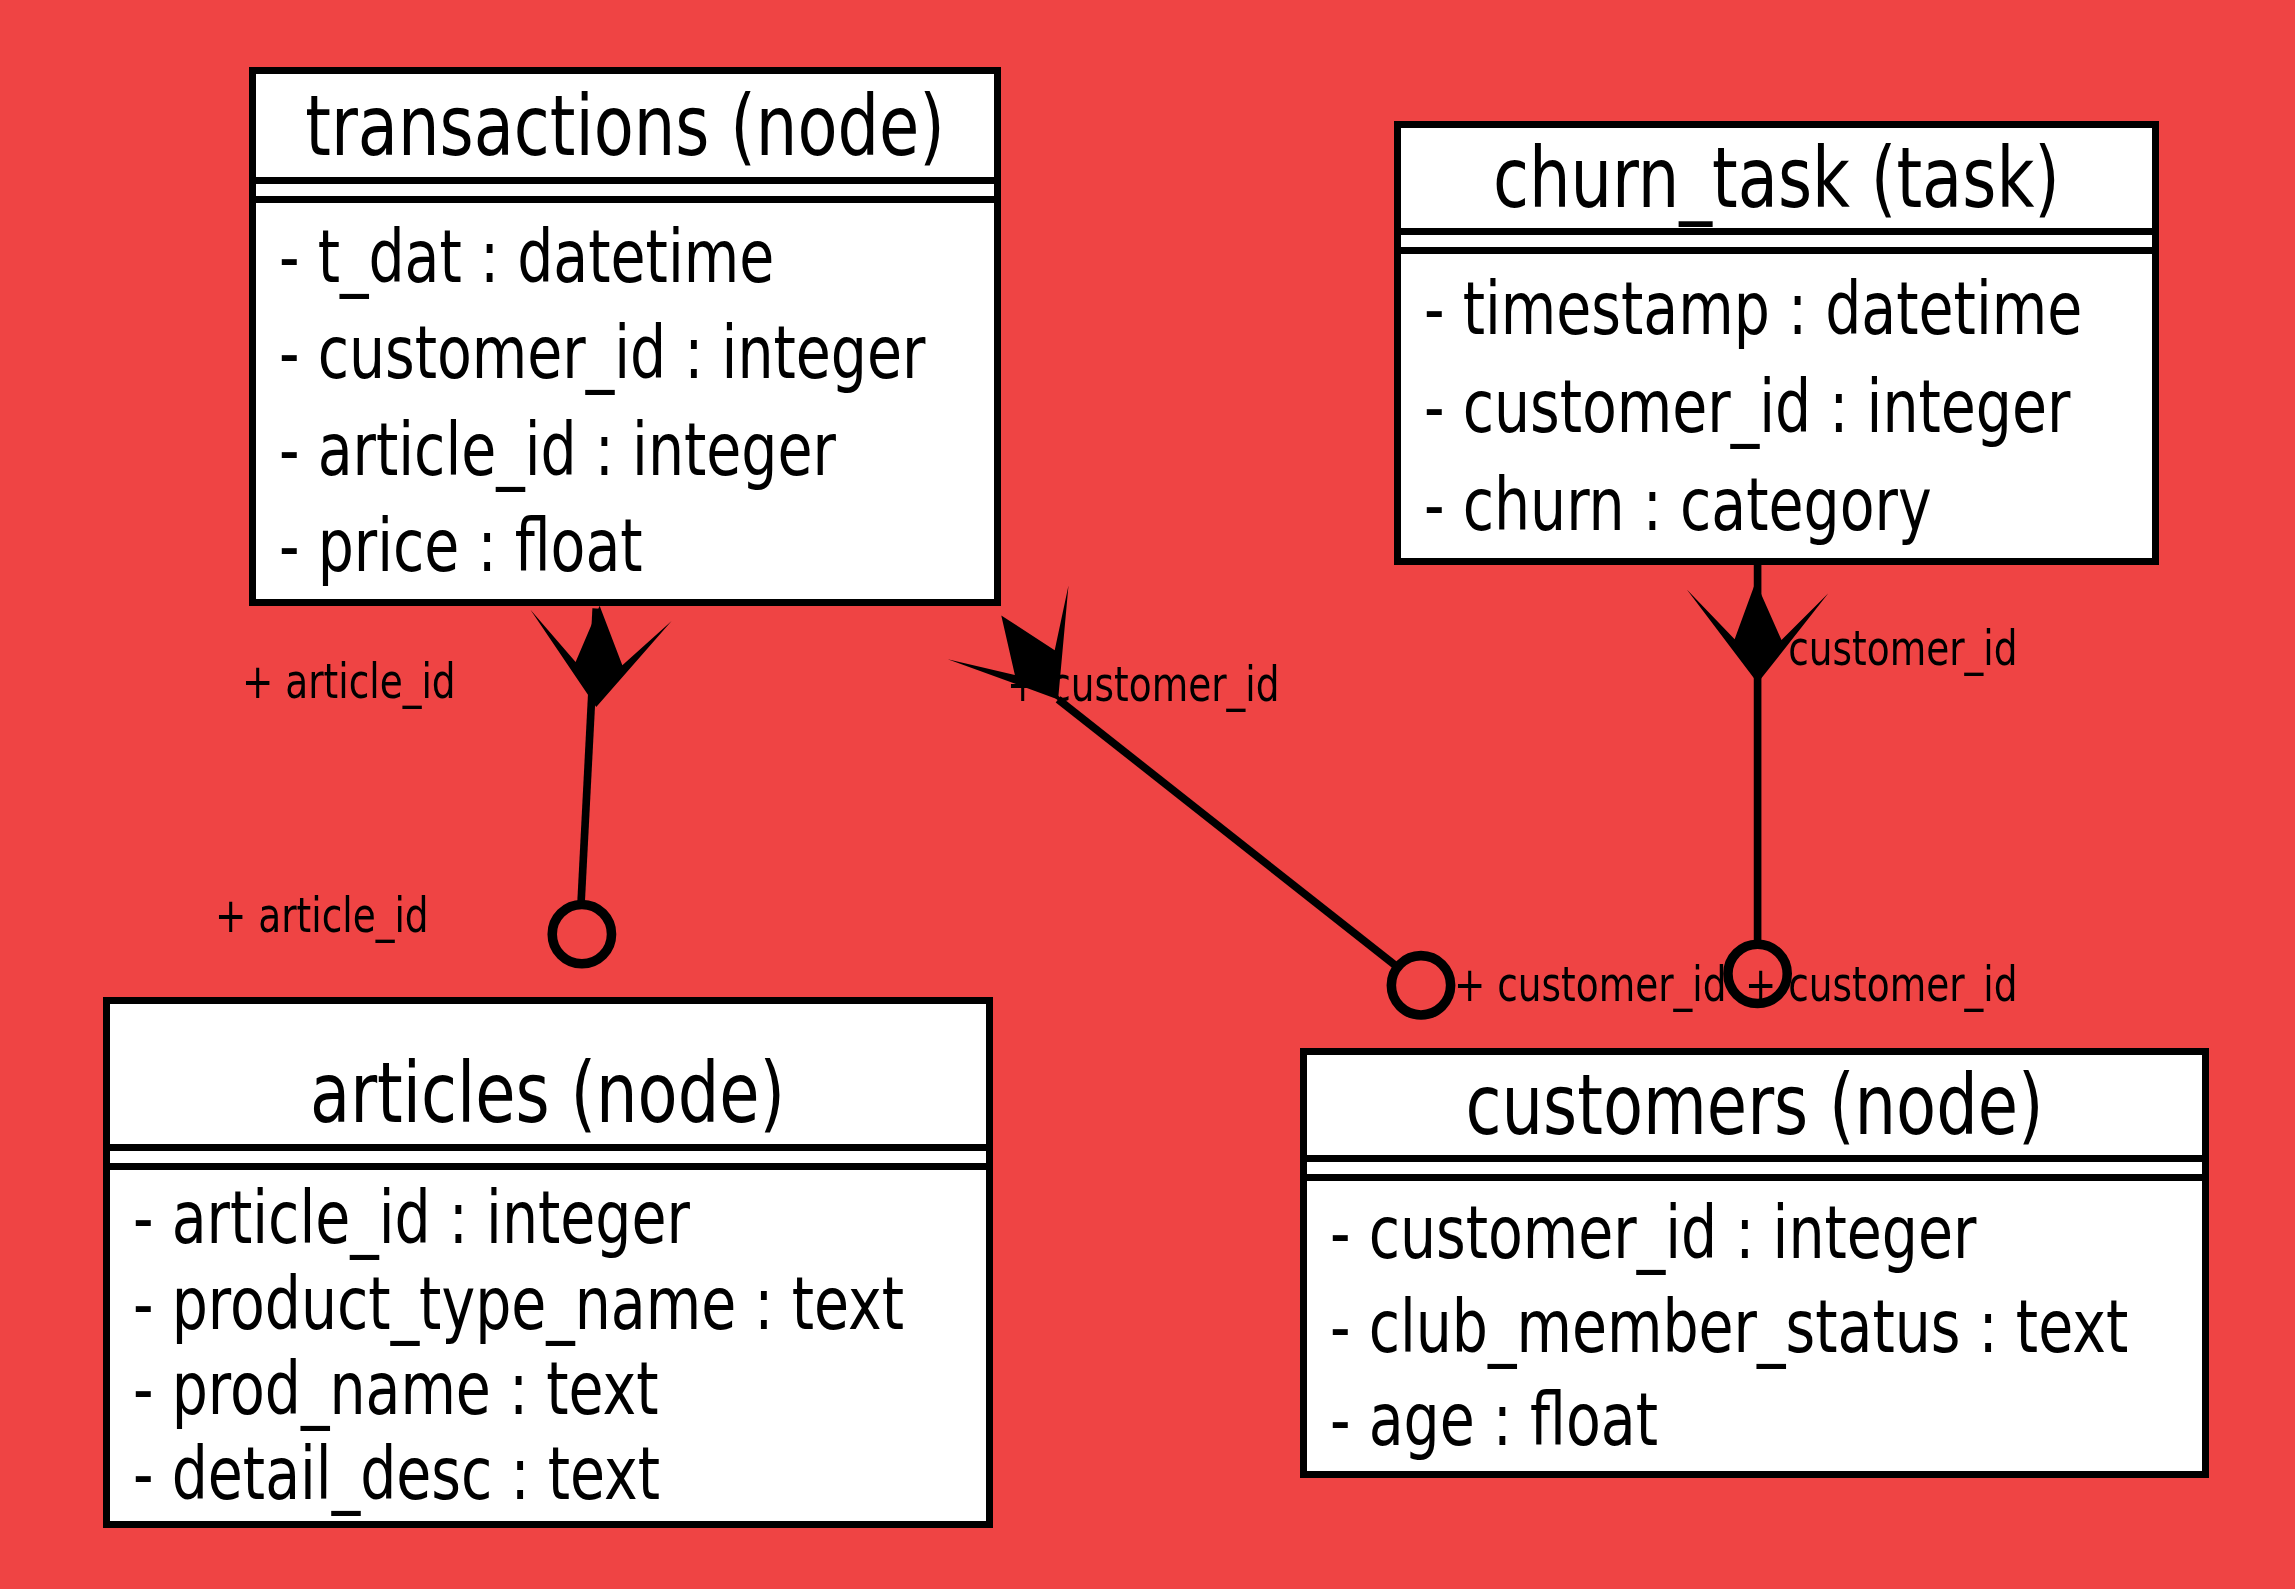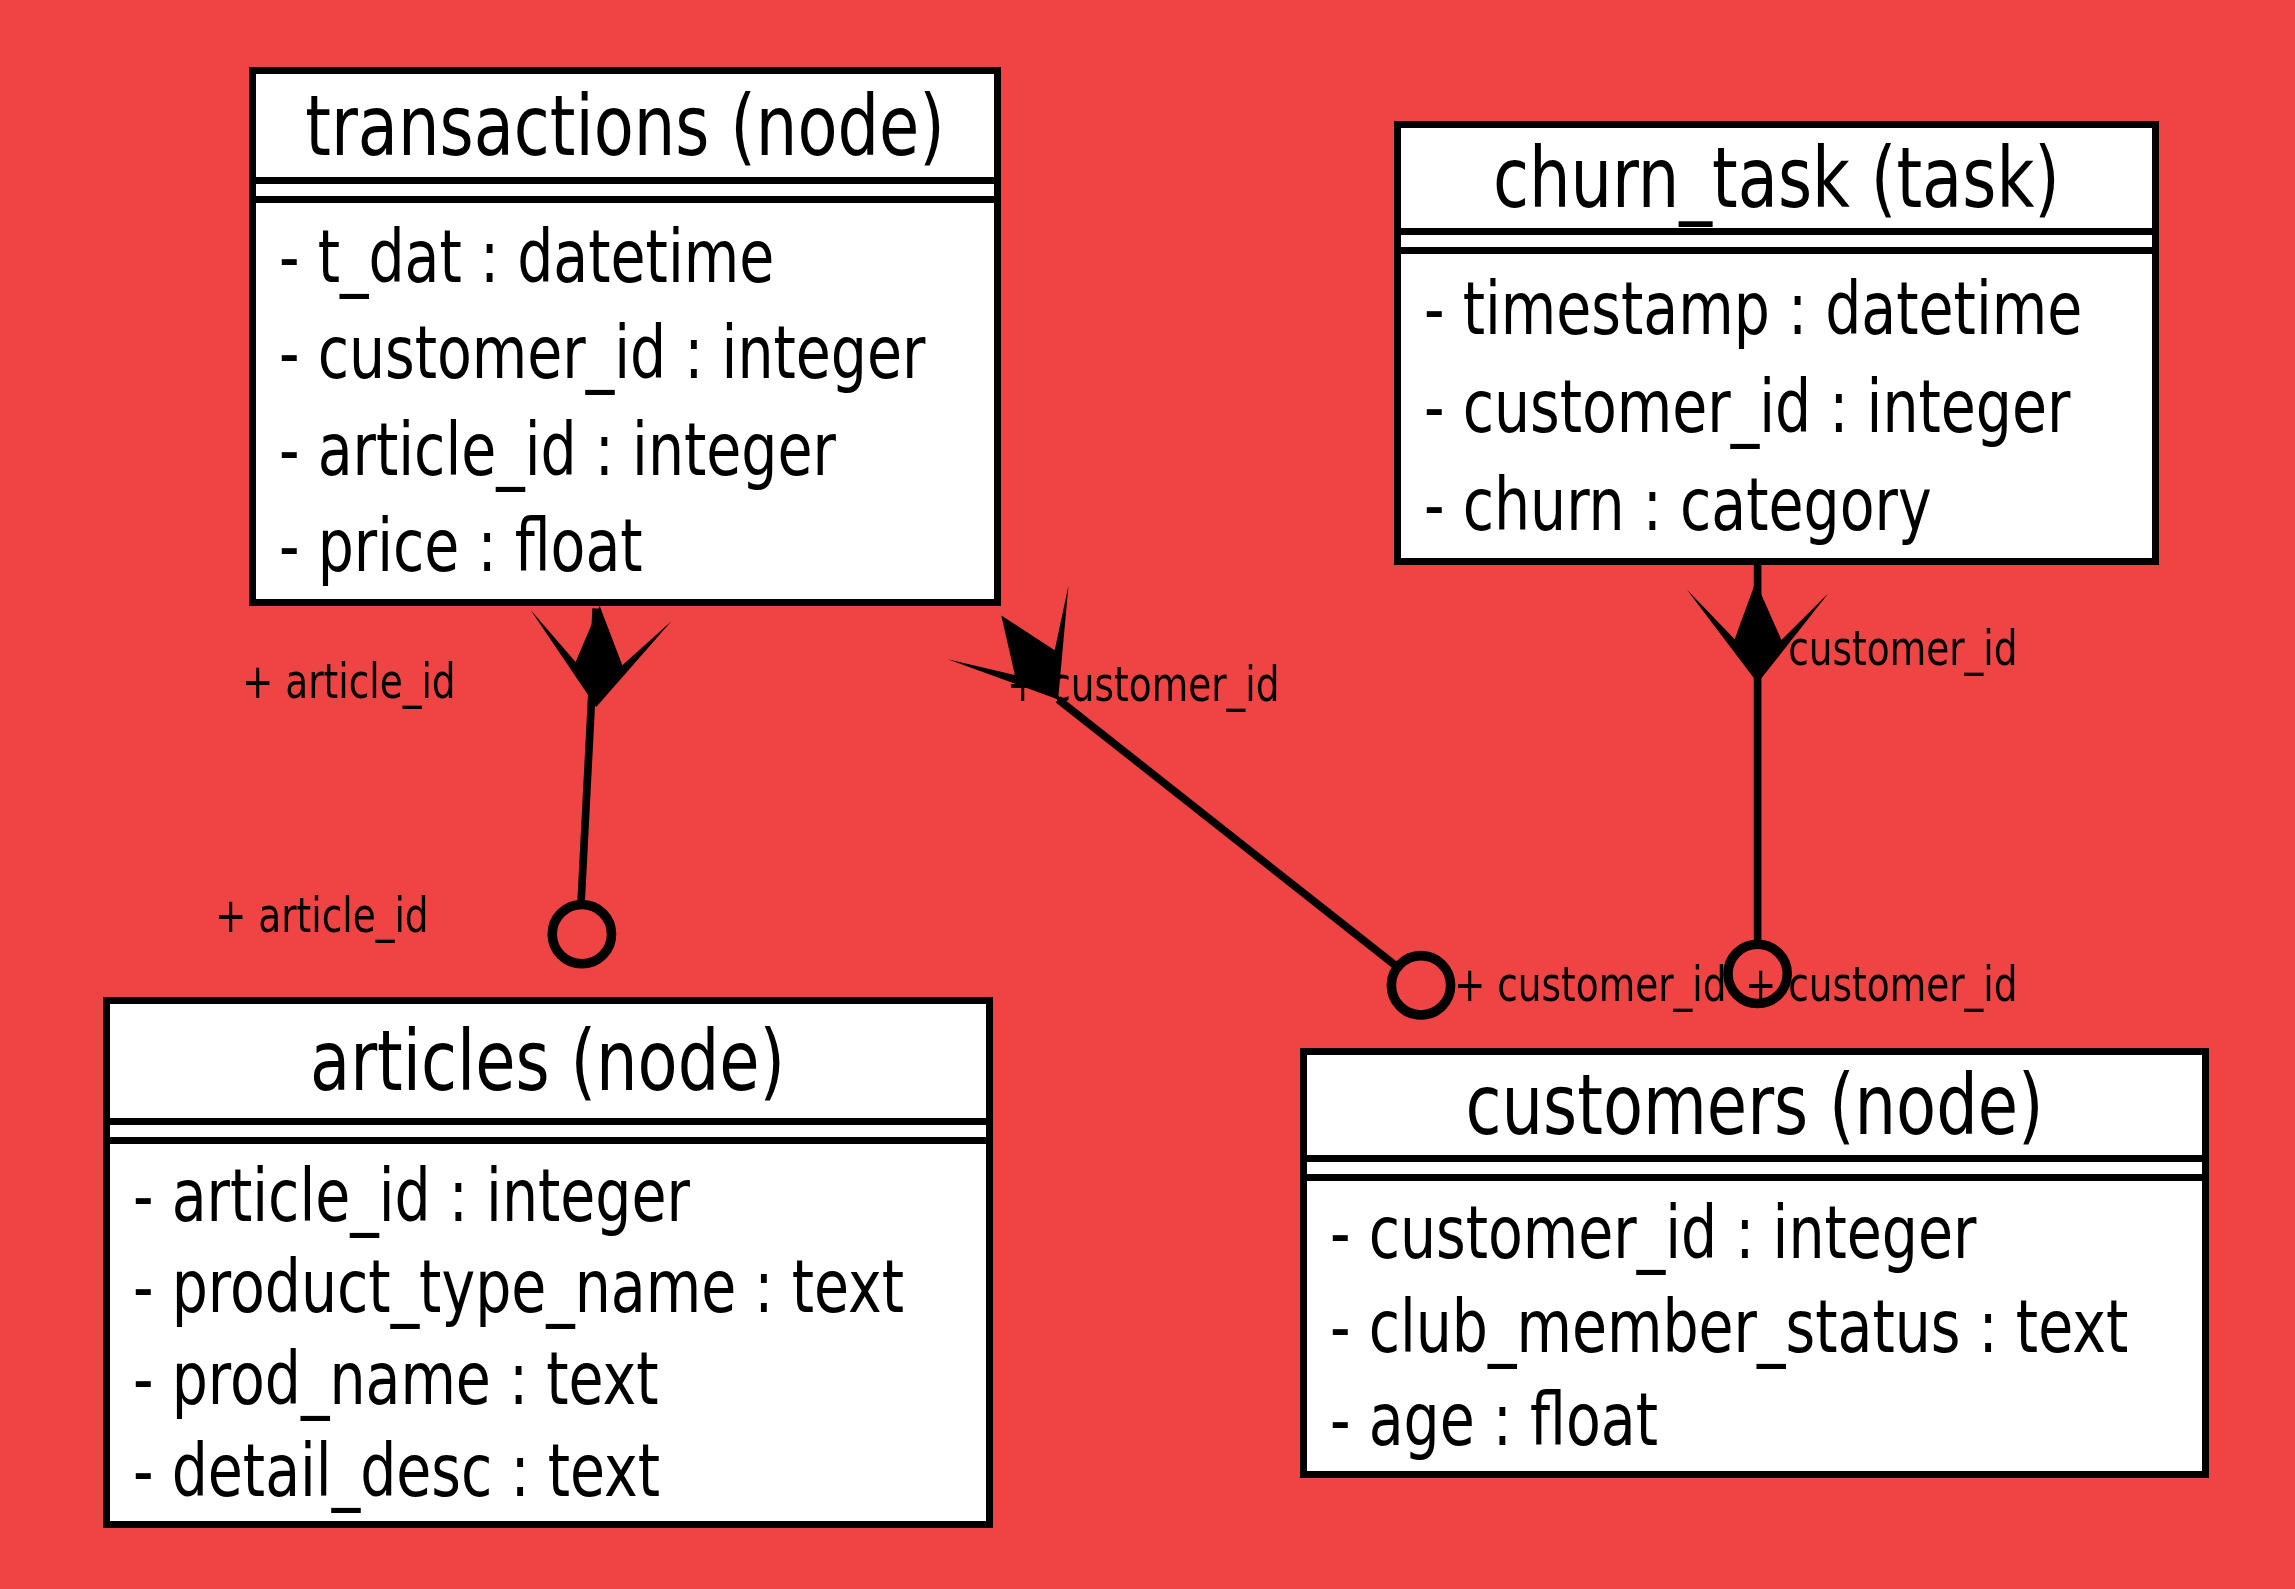--- a/index.html
+++ b/index.html
@@ -79,21 +79,21 @@
     width: 2295px;
     height: 1590px;
     pointer-events: none;
   }
   
   #t-transactions { left: 249px;  top: 67px;  width: 752px; height: 539px; }
   #t-transactions .table-title { height: 103px; }
   #t-churn_task   { left: 1368px; top: 121px;  width: 765px; height: 444px; margin-left: 26px; }
   #t-churn_task .table-title { height: 100px; }
   #t-articles     { left: 103px;  top: 997px; width: 890px; height: 531px; }
-  #t-articles .table-title { height: 114px; }
+  #t-articles .table-title { height: 102px; margin-top: 38px; }
   #t-customers    { left: 1300px; top: 1048px; width: 909px; height: 430px; }
   #t-customers .table-title { height: 100px; border-radius: 20px; }
 </style>
 </head>
 <body>
 
 <div class="canvas">
 
   <div class="table" id="t-transactions">
     <div class="table-title">

